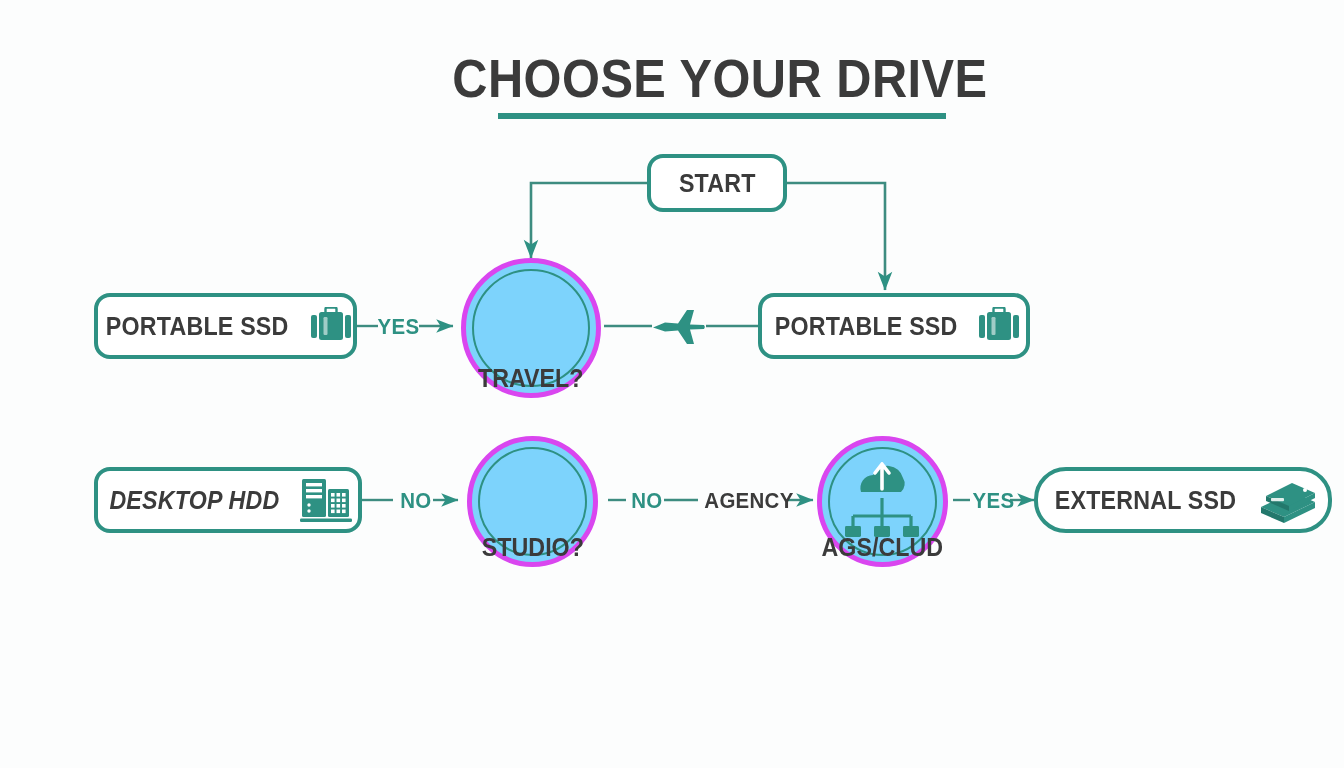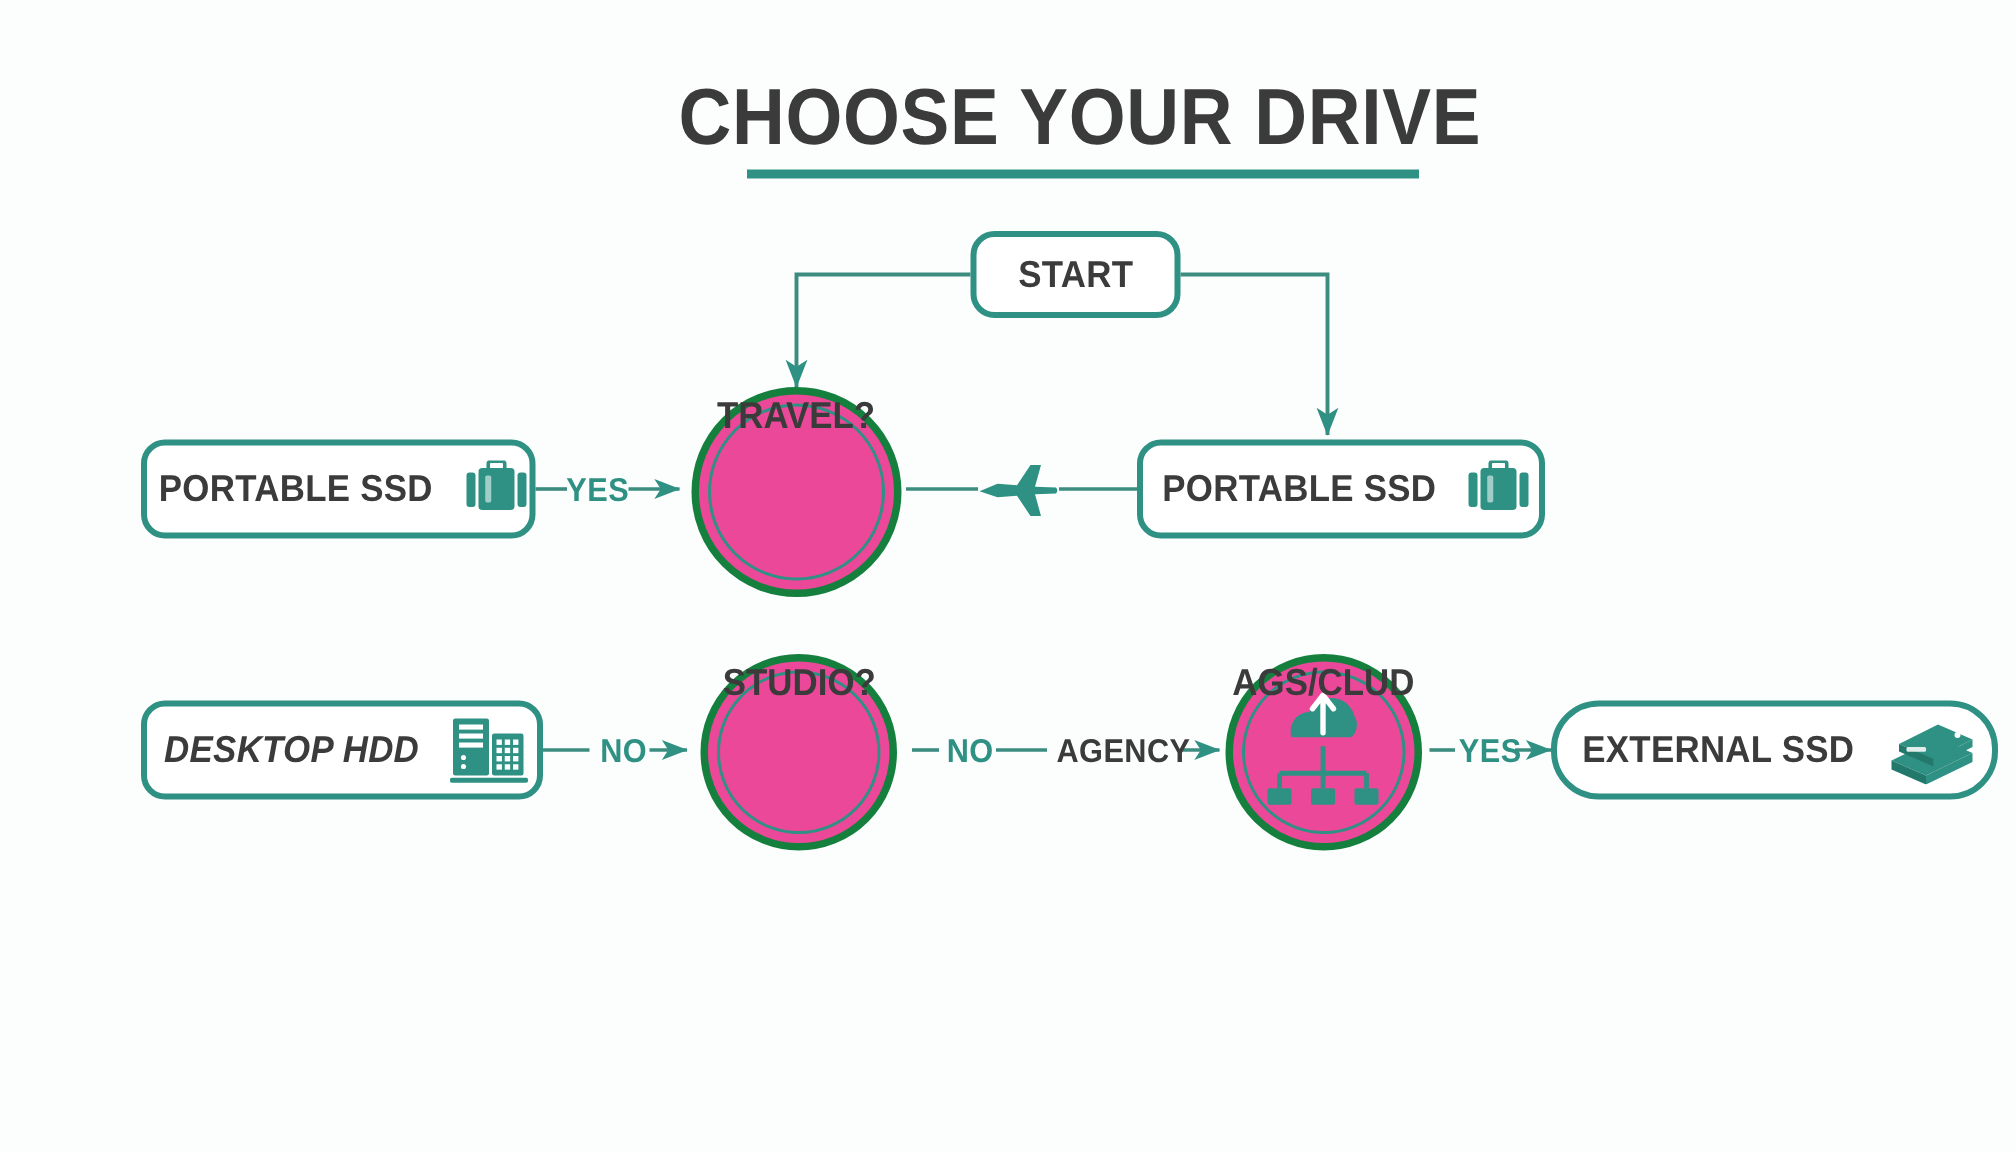--- a/index.html
+++ b/index.html
@@ -57,23 +57,23 @@
     color: #3b3b3b; letter-spacing: 0.2px;
     white-space: nowrap;
     transform: scaleX(0.93);
   }
   .node-icon { display: flex; align-items: center; flex: 0 0 auto; }
 
   
   .node-circle {
     position: absolute;
     border-radius: 50%;
-    border: 5px solid #15803d;
-    background: #ec4899;
-    display: flex; align-items: flex-start; justify-content: center;
+    border: 5px solid #d946ef;
+    background: #7dd3fc;
+    display: flex; align-items: flex-end; justify-content: center;
   }
   .node-circle .ring-inner {
     position: absolute; left: 6px; top: 6px; right: 6px; bottom: 6px;
     border: 2px solid #2e9183;
     border-radius: 50%;
   }
   .node-circle .label {
     position: relative;
     font-family: "Liberation Sans Narrow", "Liberation Sans", sans-serif;
     font-size: 25px; font-weight: 700;

